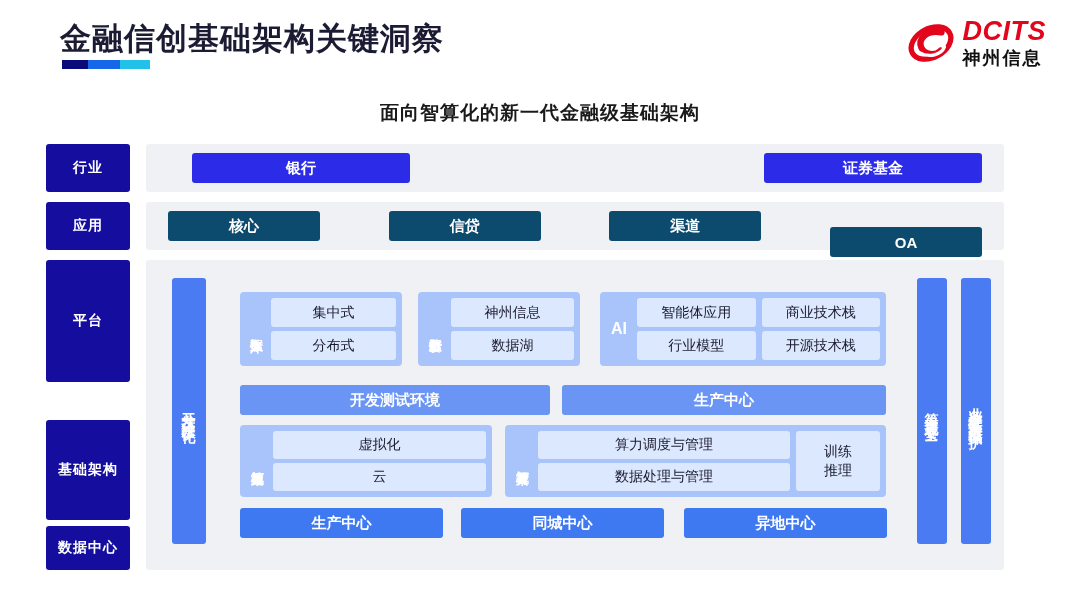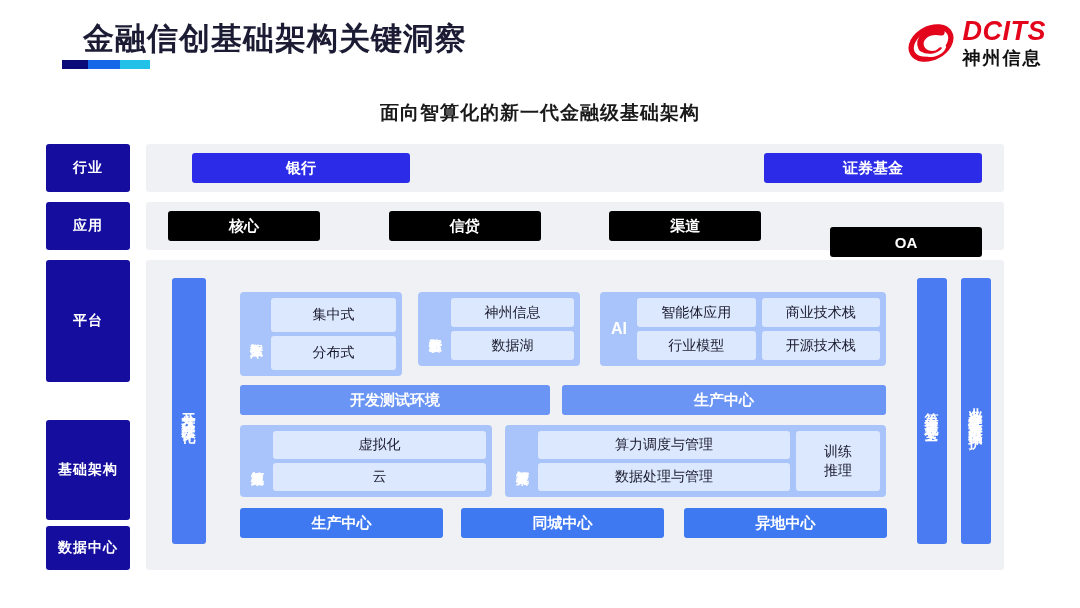--- a/index.html
+++ b/index.html
@@ -38,21 +38,20 @@
 
   
   .header {
     position: absolute; top: 0; left: 0; right: 0; height: 90px;
     z-index: 3;
   }
   .page-title {
     position: absolute; left: 60px; top: 18px;
     font-size: 31px; font-weight: bold; color: #1b1b33;
     letter-spacing: 1px;
-    margin-left: 23px;
   }
   .title-rule {
     position: absolute; left: 62px; top: 60px;
     display: flex; width: 88px; height: 9px;
   }
   .title-rule span { height: 100%; }
   .tr-a { width: 26px; background: #0a0a78; }
   .tr-b { width: 32px; background: #1668e8; }
   .tr-c { width: 30px; background: #22c2e8; }
 
@@ -97,21 +96,21 @@
   .panel-main     { left: 146px; top: 120px; width: 858px; height: 310px; }
 
   .row { position: absolute; display: flex; align-items: center; }
 
   .chip {
     display: flex; align-items: center; justify-content: center;
     border-radius: 3px; color: #ffffff; font-weight: bold;
     text-align: center;
   }
   .chip-industry { background: #2b2be8; height: 30px; font-size: 15px; }
-  .chip-app      { background: #000000; height: 30px; font-size: 15px; }
+  .chip-app      { background: #0c4a6e; height: 30px; font-size: 15px; }
 
   
   .vbar {
     position: absolute; background: #4a7bf2; color: #ffffff;
     border-radius: 3px; font-size: 14px; font-weight: bold;
     writing-mode: vertical-rl; text-orientation: upright;
     display: flex; align-items: center; justify-content: center;
     letter-spacing: 3px;
   }
   .vbar-devops { left: 172px; top: 138px; width: 34px; height: 266px; }
@@ -134,21 +133,21 @@
                 flex: 1; height: 100%; margin-left: 5px; }
   .group-cols { display: flex; gap: 6px; flex: 1; height: 100%; margin-left: 5px; }
   .col { display: flex; flex-direction: column; gap: 4px; flex: 1; }
 
   .cell {
     background: #dce8fd; border-radius: 3px; color: #1a1a2e;
     font-size: 14px; display: flex; align-items: center;
     justify-content: center; flex: 1;
   }
 
-  .g-db   { left: 240px; top: 152px; width: 162px; height: 84px; }
+  .g-db   { left: 240px; top: 152px; width: 162px; height: 74px; }
   .g-da   { left: 418px; top: 152px; width: 162px; height: 74px; }
   .g-ai   { left: 600px; top: 152px; width: 286px; height: 74px; }
 
   .ai-label {
     color: #ffffff; font-size: 16px; font-weight: bold;
     width: 26px; flex: none; display: flex; align-items: center;
     justify-content: center; height: 100%;
   }
 
   .envbar {

